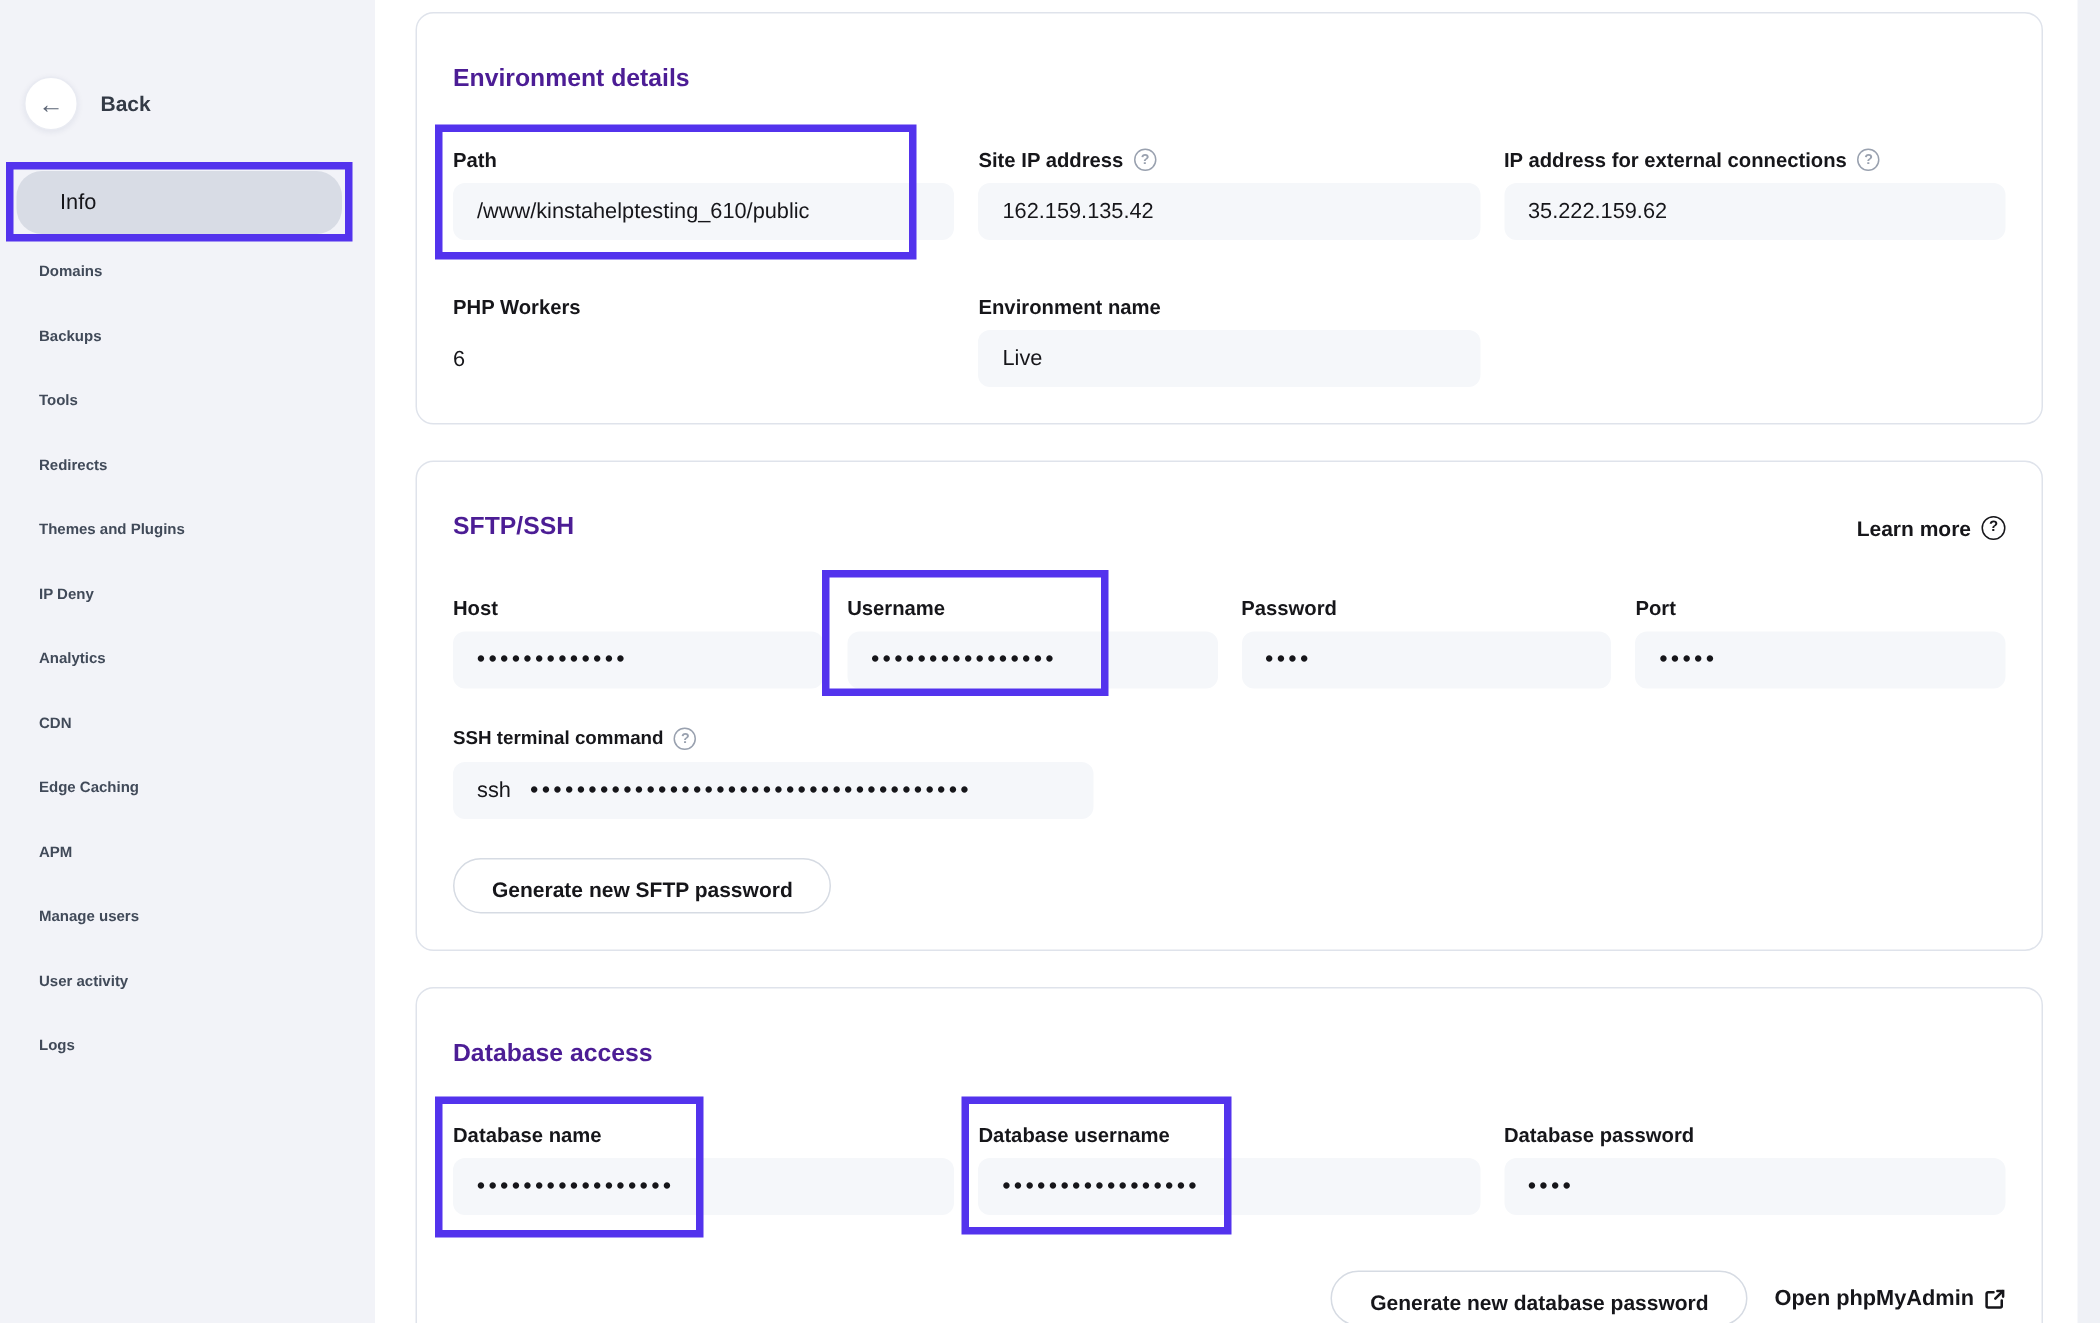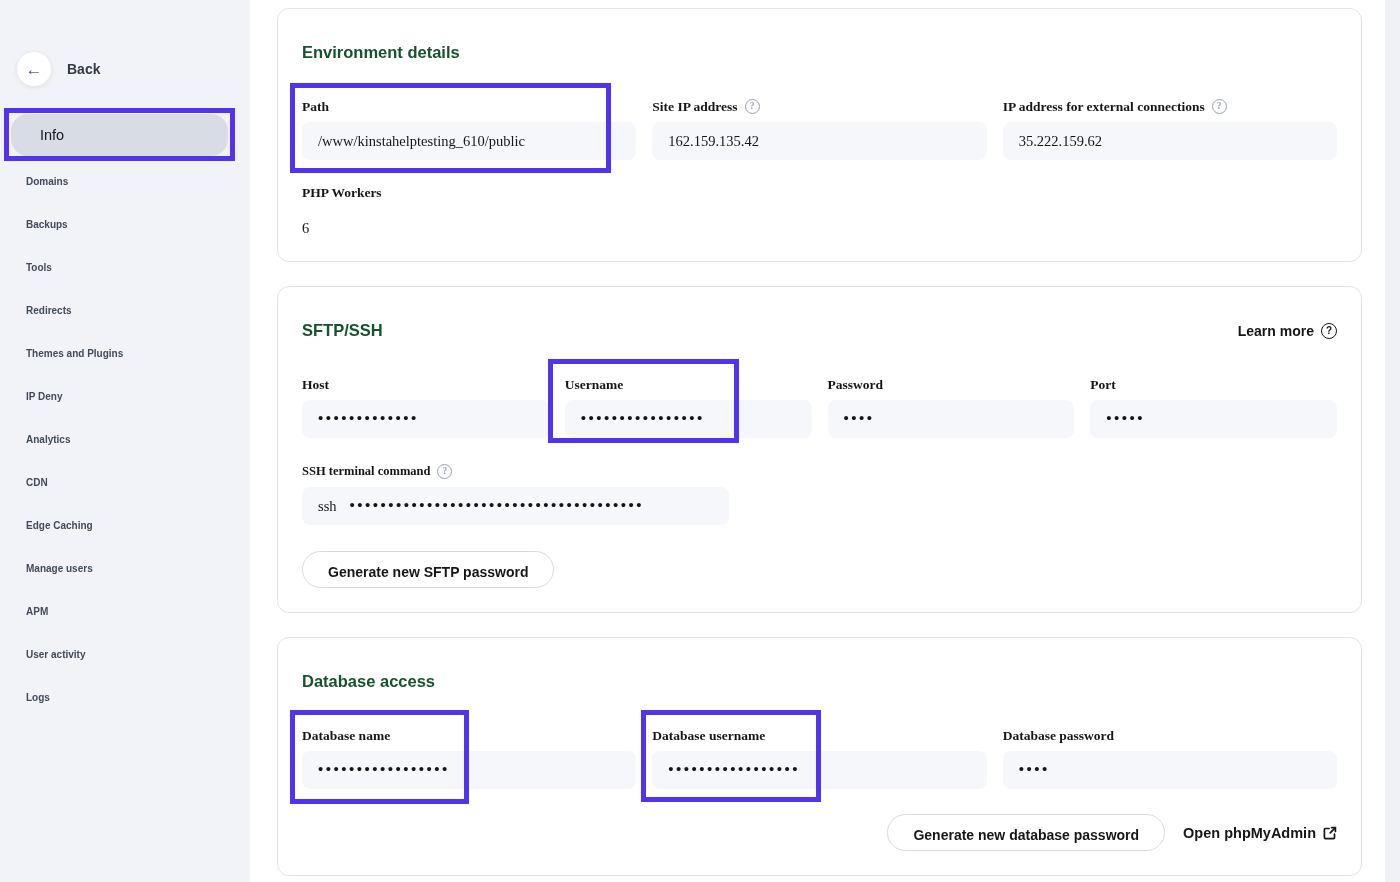--- a/index.html
+++ b/index.html
@@ -57,29 +57,29 @@
     padding:8px 23px 0 27px;
     overflow:hidden;
   }
   .card {
     background:#FFFFFF;
     border:1px solid #DFE3EB;
     border-radius:12px;
     padding:34px 24px 24px 24px;
     margin-bottom:24px;
   }
-  .card-title { font-size:16.5px; font-weight:bold; color:#14532d; }
+  .card-title { font-size:16.5px; font-weight:bold; color:#4c1d95; }
   .card-head { display:flex; align-items:center; justify-content:space-between; }
 
   .grid3 { display:grid; grid-template-columns:repeat(3,1fr); column-gap:16px; }
   .grid4 { display:grid; grid-template-columns:repeat(4,1fr); column-gap:16px; }
   .mt-row { margin-top:37px; }
-  .mt-row2 { margin-top:25px; }
-
-  .fgroup { position:relative;font-family:Liberation Serif, serif; }
+  .mt-row2 { margin-top:37px; }
+
+  .fgroup { position:relative; }
   .flabel {
     font-size:13.5px; font-weight:bold; color:#16161A;
     display:flex; align-items:center; gap:7px;
     margin-bottom:8px; line-height:15px;
   }
   .field {
     height:38px; background:#F5F7FA; border-radius:8px;
     display:flex; align-items:center; padding:0 16px;
     font-size:14.5px; color:#16161A; cursor:pointer;
     overflow:hidden; white-space:nowrap;
@@ -135,22 +135,22 @@
     </div>
     <div class="nav-item">Domains</div>
     <div class="nav-item">Backups</div>
     <div class="nav-item">Tools</div>
     <div class="nav-item">Redirects</div>
     <div class="nav-item">Themes and Plugins</div>
     <div class="nav-item">IP Deny</div>
     <div class="nav-item">Analytics</div>
     <div class="nav-item">CDN</div>
     <div class="nav-item">Edge Caching</div>
+    <div class="nav-item">APM</div>
     <div class="nav-item">Manage users</div>
-    <div class="nav-item">APM</div>
     <div class="nav-item">User activity</div>
     <div class="nav-item">Logs</div>
   </nav>
 </aside>
 
 <main class="main">
 
   <section class="card">
     <div class="card-title">Environment details</div>
 
@@ -173,20 +173,24 @@
           <span class="help-icon">?</span>
         </div>
         <div class="field">35.222.159.62</div>
       </div>
     </div>
 
     <div class="grid3 mt-row2">
       <div class="fgroup">
         <div class="flabel">PHP Workers</div>
         <div class="plain-value">6</div>
+      </div>
+      <div class="fgroup">
+        <div class="flabel">Environment name</div>
+        <div class="field">Live</div>
       </div>
       <div></div>
     </div>
   </section>
 
   <section class="card">
     <div class="card-head">
       <div class="card-title">SFTP/SSH</div>
       <div class="learn-more">
         <span>Learn more</span>

